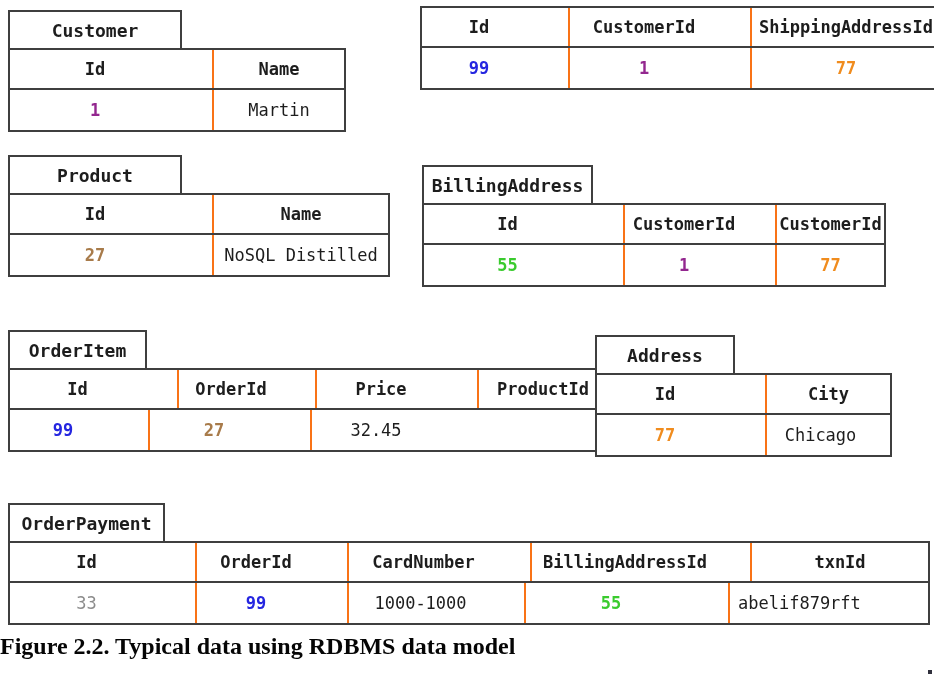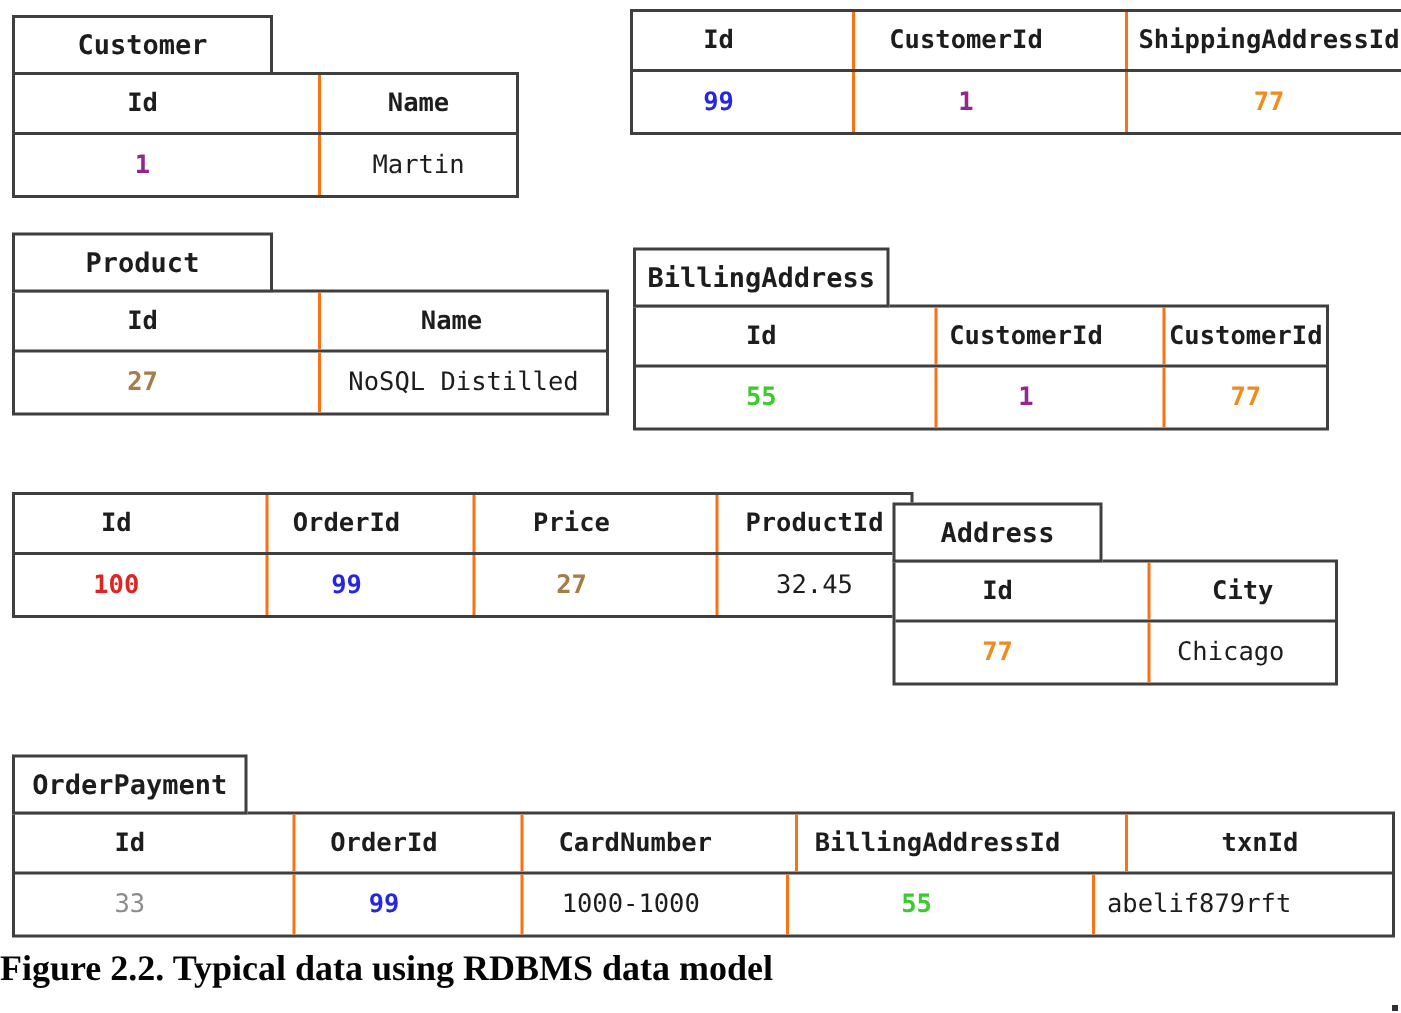--- a/index.html
+++ b/index.html
@@ -86,21 +86,21 @@
 
 <div class="tbl" style="left:8px; top:155px;">
   <div class="title-cell" style="width:174px;">Product</div>
   <div class="grid">
     <div class="row header">
       <div class="cell" style="width:170px;">Id</div>
       <div class="cell" style="width:176px;">Name</div>
     </div>
     <div class="row data">
       <div class="cell key" style="width: 170px; color: rgb(168, 123, 74);">27</div>
-      <div class="cell" style="width: 192px; color: rgb(29, 29, 29);">NoSQL Distilled</div>
+      <div class="cell" style="width: 176px; color: rgb(29, 29, 29);">NoSQL Distilled</div>
     </div>
   </div>
 </div>
 
 <div class="tbl" style="left:422px; top:165px;">
   <div class="title-cell" style="width:171px;">BillingAddress</div>
   <div class="grid">
     <div class="row header">
       <div class="cell" style="width:167px;">Id</div>
       <div class="cell" style="width:120px;">CustomerId</div>
@@ -108,29 +108,29 @@
     </div>
     <div class="row data">
       <div class="cell key" style="width: 167px; color: rgb(58, 203, 46);">55</div>
       <div class="cell key" style="width: 120px; color: rgb(147, 39, 143);">1</div>
       <div class="cell key" style="width: 109px; color: rgb(240, 140, 30);">77</div>
     </div>
   </div>
 </div>
 
 <div class="tbl" style="left:8px; top:330px;">
+  <div class="title-cell" style="width:139px;">OrderItem</div>
   <div class="grid">
     <div class="row header">
       <div class="cell" style="width:135px;">Id</div>
       <div class="cell" style="width:106px;">OrderId</div>
       <div class="cell" style="width:130px;">Price</div>
       <div class="cell" style="width:130px;">ProductId</div>
     </div>
     <div class="row data">
-      <div class="cell key" style="width: 135px; color: rgb(224, 36, 33);">100</div>
       <div class="cell key" style="width: 106px; color: rgb(37, 38, 224);">99</div>
       <div class="cell key" style="width: 130px; color: rgb(168, 123, 74);">27</div>
       <div class="cell" style="width: 130px; color: rgb(29, 29, 29);">32.45</div>
     </div>
   </div>
 </div>
 
 <div class="tbl" style="left:595px; top:335px;">
   <div class="title-cell" style="width:140px;">Address</div>
   <div class="grid">

